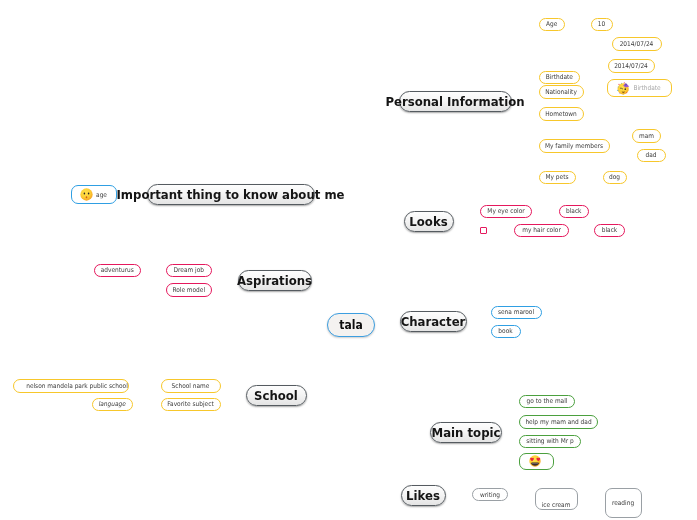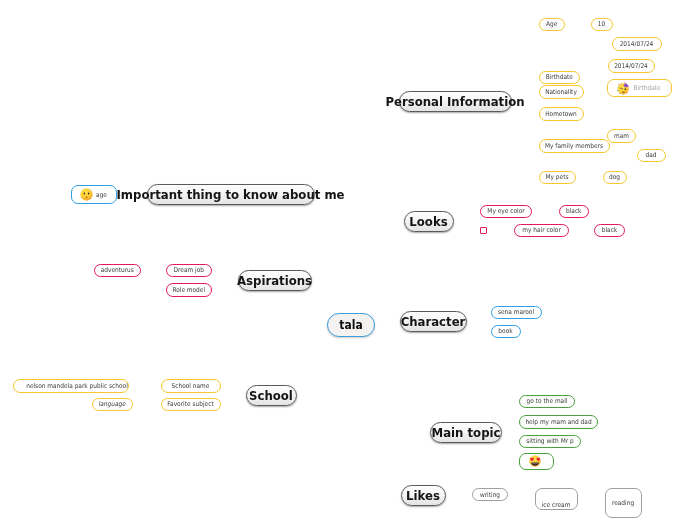--- a/index.html
+++ b/index.html
@@ -53,21 +53,21 @@
     </div>
     <div class="node topic" style="left: 403.5px; top: 210.5px; width: 50px; height: 21px;">
       <span>Looks</span>
     </div>
     <div class="node topic" style="left: 237.5px; top: 269.5px; width: 74px; height: 21px;">
       <span>Aspirations</span>
     </div>
     <div class="node topic" style="left: 399.5px; top: 310.5px; width: 67px; height: 21px;">
       <span>Character</span>
     </div>
-    <div class="node topic" style="left: 245.5px; top: 384.5px; width: 51px; height: 21px;">
+    <div class="node topic" style="left: 245.5px; top: 384.5px; width: 61px; height: 21px;">
       <span>School</span>
     </div>
     <div class="node topic" style="left: 430px; top: 421.5px; width: 72px; height: 21px;">
       <span>Main topic</span>
     </div>
     <div class="node topic" style="left: 400.5px; top: 484.5px; width: 45px; height: 21px;">
       <span>Likes</span>
     </div>
     <div class="node leaf c-yellow" style="left: 538.5px; top: 17.5px; width: 26.5px; height: 13.5px;">
       <span>Age</span>
@@ -115,21 +115,21 @@
   </svg>
       </span>
       <span class="muted">Birthdate</span>
     </div>
     <div class="node leaf c-yellow" style="left: 538.5px; top: 107px; width: 45px; height: 13.5px;">
       <span>Hometown</span>
     </div>
     <div class="node leaf c-yellow" style="left: 538.5px; top: 139px; width: 71px; height: 13.5px;">
       <span>My family members</span>
     </div>
-    <div class="node leaf c-yellow" style="left: 607px; top: 129px; width: 29px; height: 13.5px;">
+    <div class="node leaf c-yellow" style="left: 632px; top: 129px; width: 29px; height: 13.5px;">
       <span>mam</span>
     </div>
     <div class="node leaf c-yellow" style="left: 636.5px; top: 148.5px; width: 29px; height: 13.5px;">
       <span>dad</span>
     </div>
     <div class="node leaf c-yellow" style="left: 538.5px; top: 170.5px; width: 37px; height: 13.5px;">
       <span>My pets</span>
     </div>
     <div class="node leaf c-yellow" style="left: 602.5px; top: 170.5px; width: 24px; height: 13.5px;">
       <span>dog</span>

